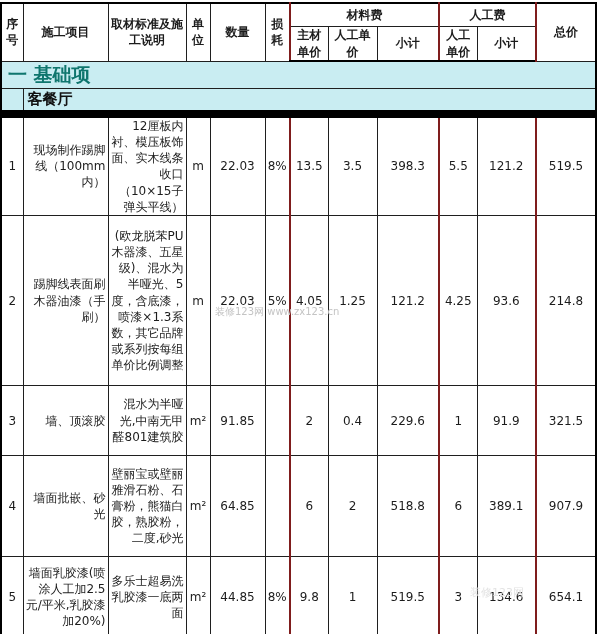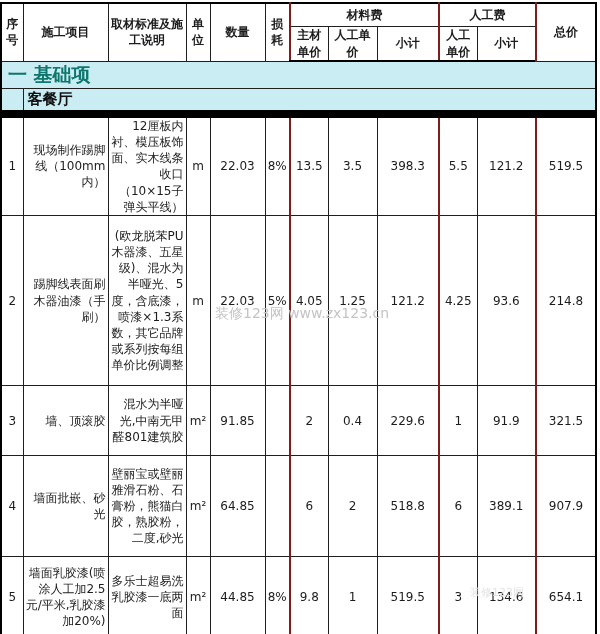--- a/index.html
+++ b/index.html
@@ -16,21 +16,21 @@
   .section-room td{background:#c9edf2;color:#111;font-weight:bold;font-size:15px;text-align:left;padding-left:4px;height:21px;border-bottom:8px solid #000000;}
   .c-no{text-align:center;}
   .c-project{text-align:right;}
   .c-spec{text-align:right;}
   .c-unit,.c-num{text-align:center;}
   .r1{height:102px;}
   .r2{height:170px;}
   .r3{height:70px;}
   .r4{height:101px;}
   .r5{height:81px;}
-  .watermark{position:absolute;left:215px;top:305px;font-size:14px;color:#c4c4c4;white-space:nowrap;pointer-events:none;}
+  .watermark{position:absolute;left:215px;top:305px;font-size:10px;color:#c4c4c4;white-space:nowrap;pointer-events:none;}
   .watermark2{position:absolute;left:470px;top:585px;font-size:11px;color:#e3e3e3;white-space:nowrap;pointer-events:none;}
 </style>
 </head>
 <body>
 
 <div class="sheet">
   <table>
     <colgroup>
       <col style="width:22px">
         <col style="width:85px">

